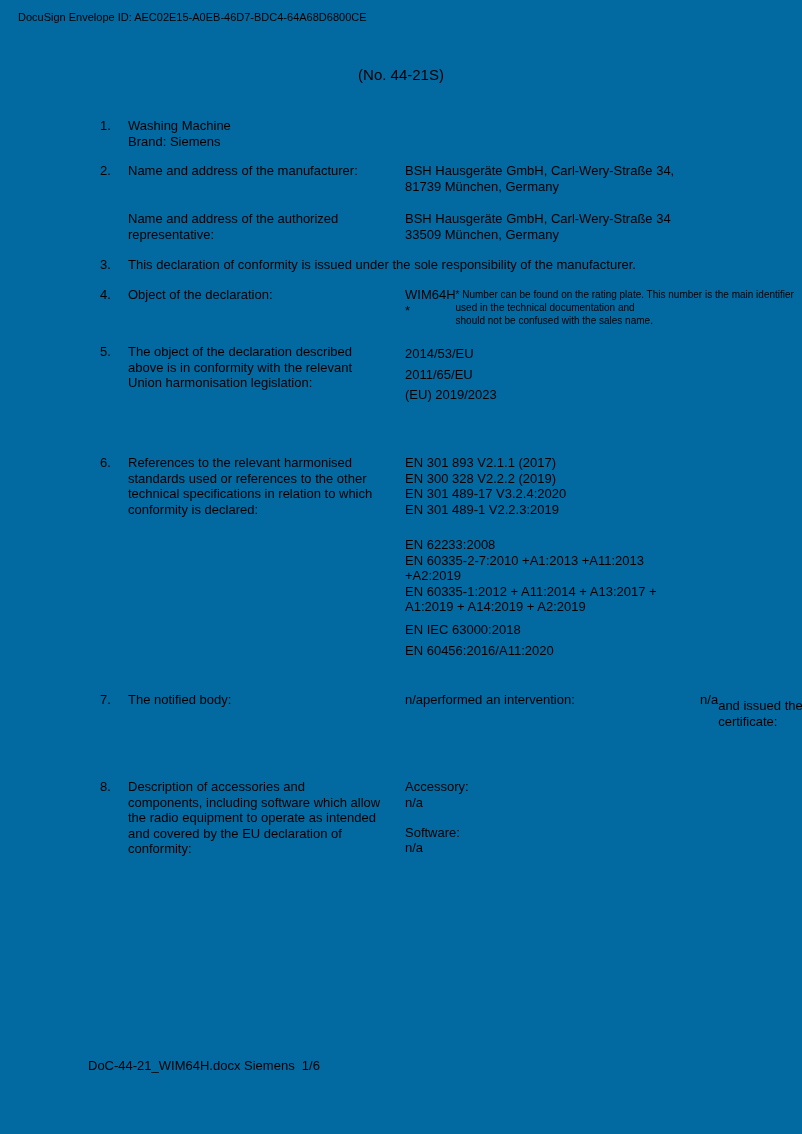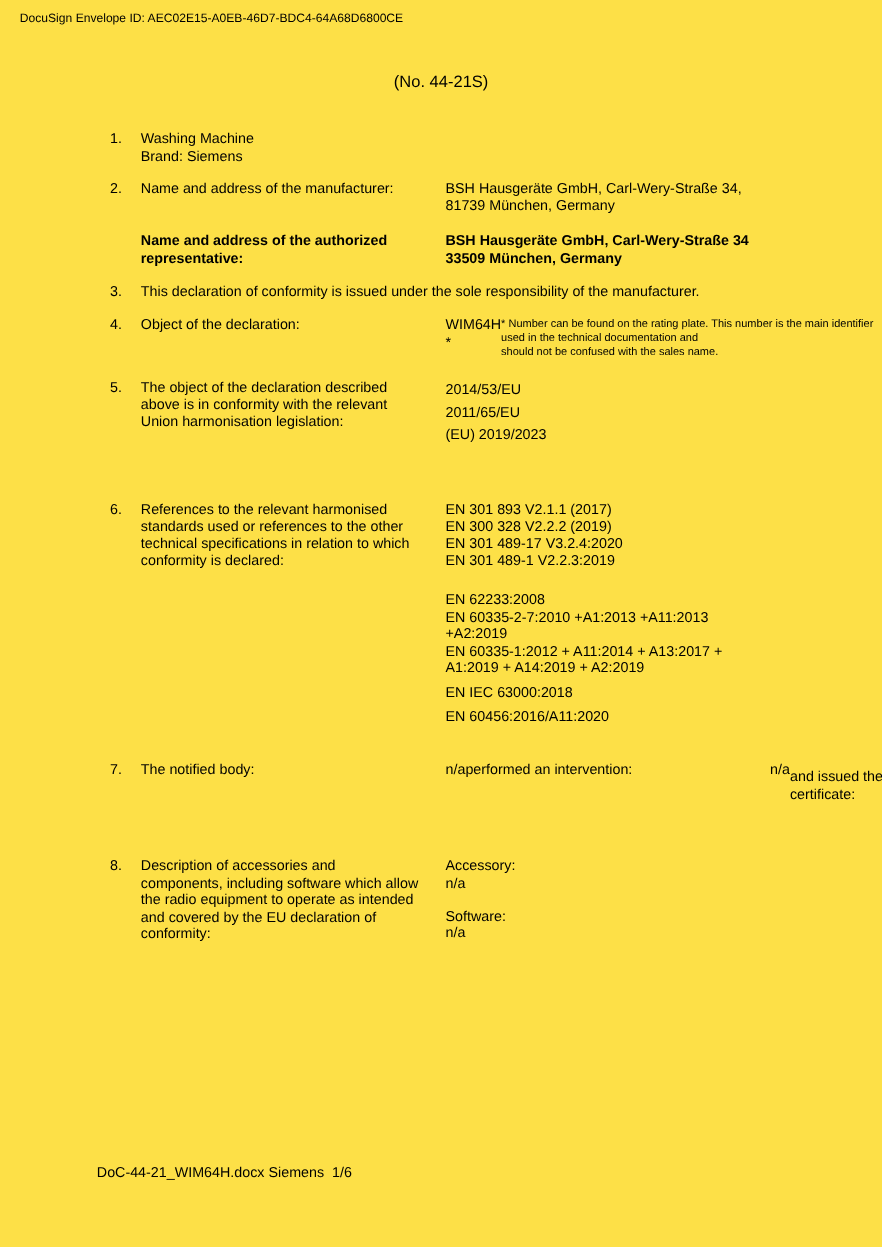--- a/index.html
+++ b/index.html
@@ -1,20 +1,20 @@
 <!DOCTYPE html>
 <html><head>
 <meta charset="utf-8">
 <style>
   html, body { margin: 0; padding: 0; background: #ffffff; }
   .page {
     position: relative;
     width: 802px;
     height: 1134px;
-    background: #fde047;
+    background: #0369a1;
     color: #000000;
     font-family: "Liberation Sans", sans-serif;
     font-size: 13px;
     line-height: 15.5px;
     overflow: hidden;
   }
   .docusign {
     position: absolute;
     left: 18px;
     top: 10px;
@@ -59,21 +59,21 @@
   }
   .lh-wide { line-height: 20.7px; }
   .std-group2 { margin-top: 20px; }
   .std-group3 { margin-top: 7px; }
   .std-group4 { margin-top: 6px; }
   .sub-gap { margin-top: 6px; }
   .valign-bottom { align-self: flex-end; }
   .software-block { margin-top: 14.5px; }
   #row1 { top: 118px; }
   #row2 { top: 163px; }
-  #row2b { top: 211px; font-weight: bold; }
+  #row2b { top: 211px; }
   #row3 { top: 257px; }
   #row4 { top: 287px; }
   #row5 { top: 344px; }
   #row6 { top: 455px; }
   #row7 { top: 692px; }
   #row8 { top: 779px; }
   .page-footer {
     position: absolute;
     left: 88px;
     top: 1058px;

